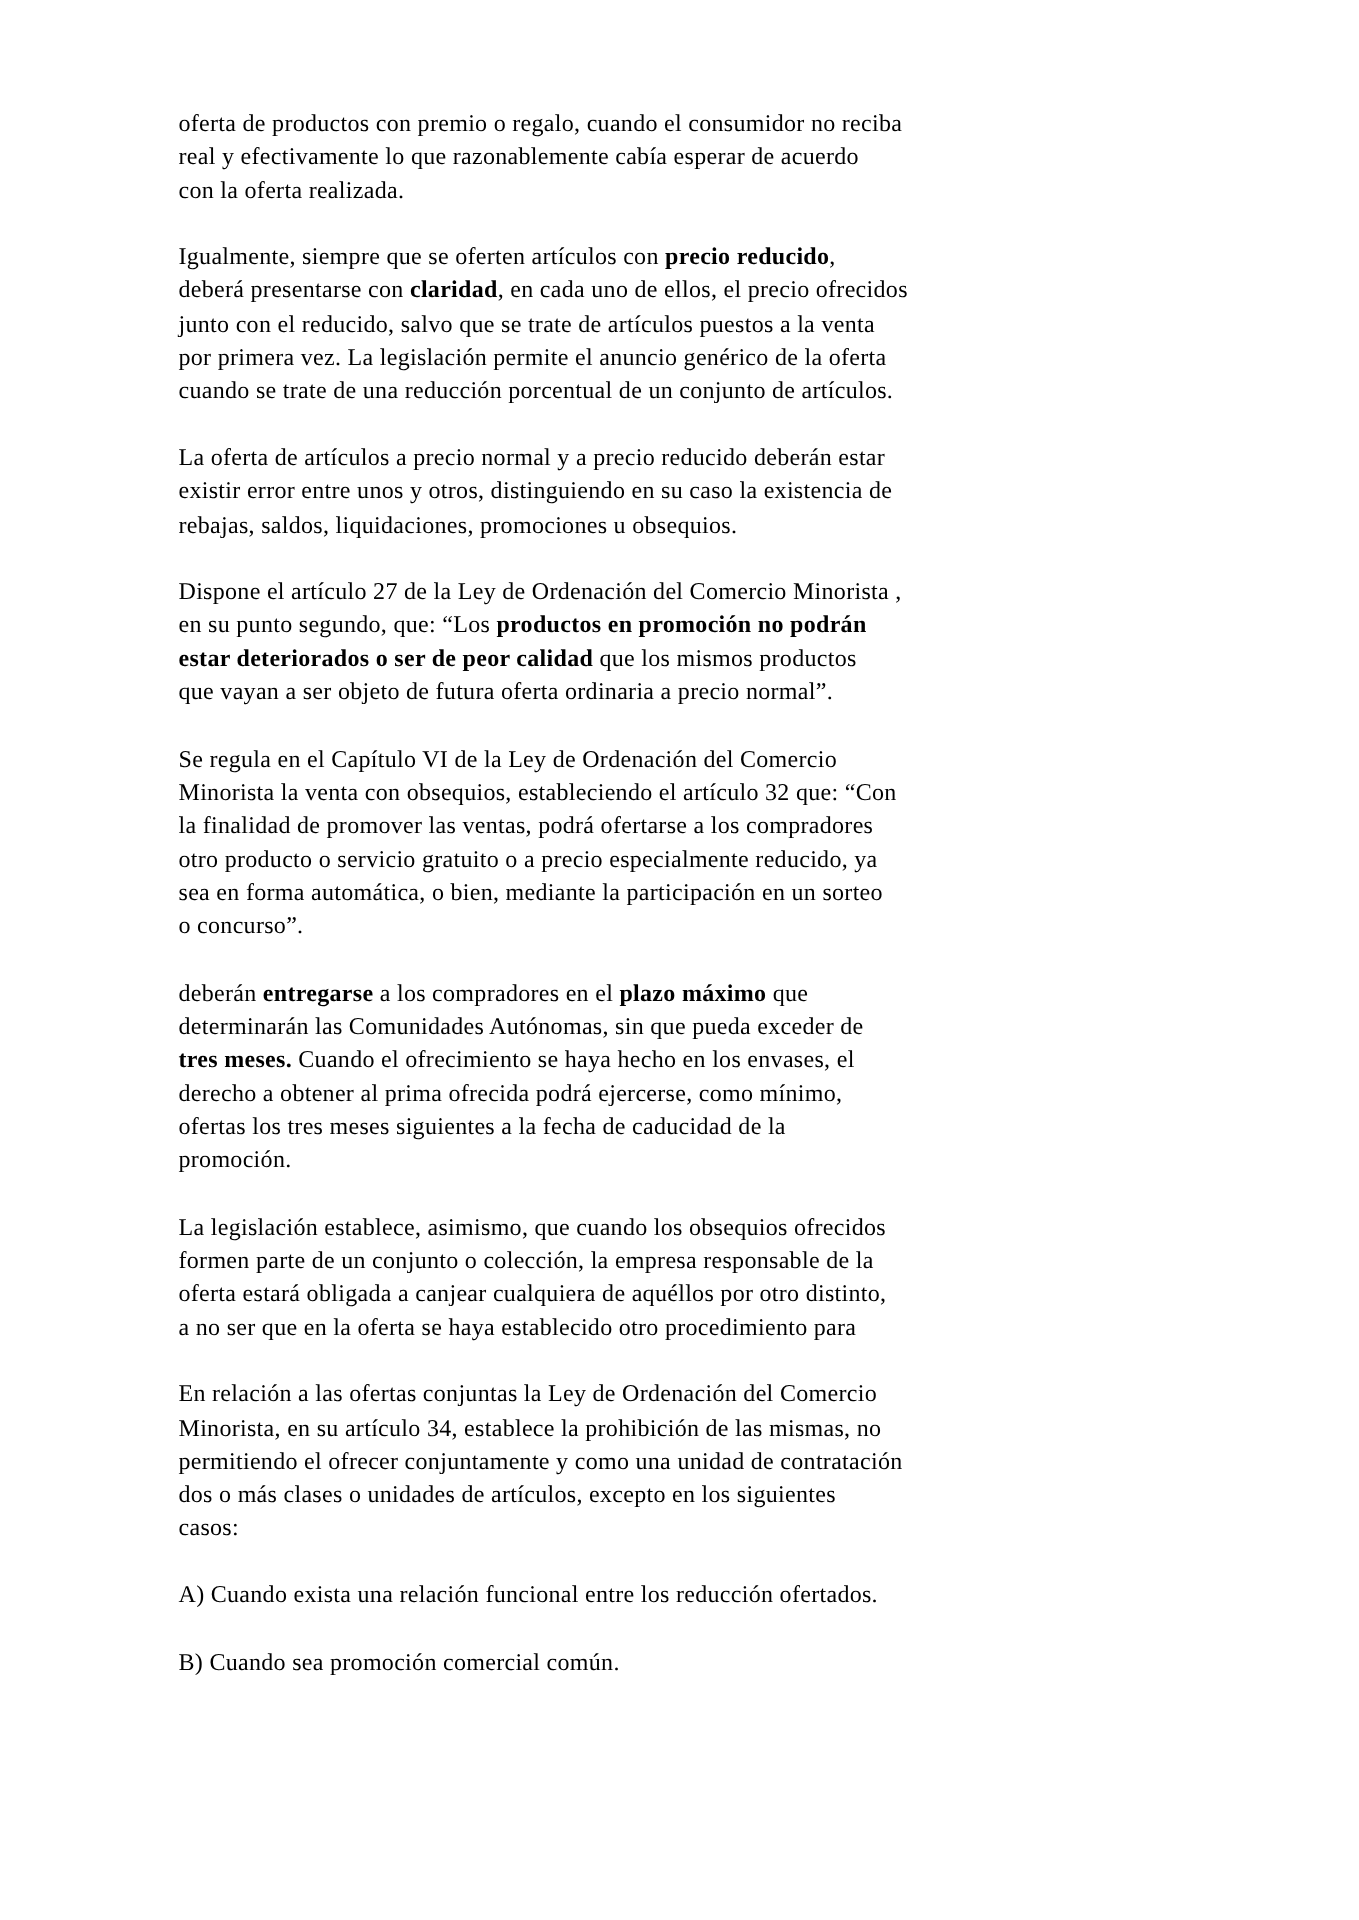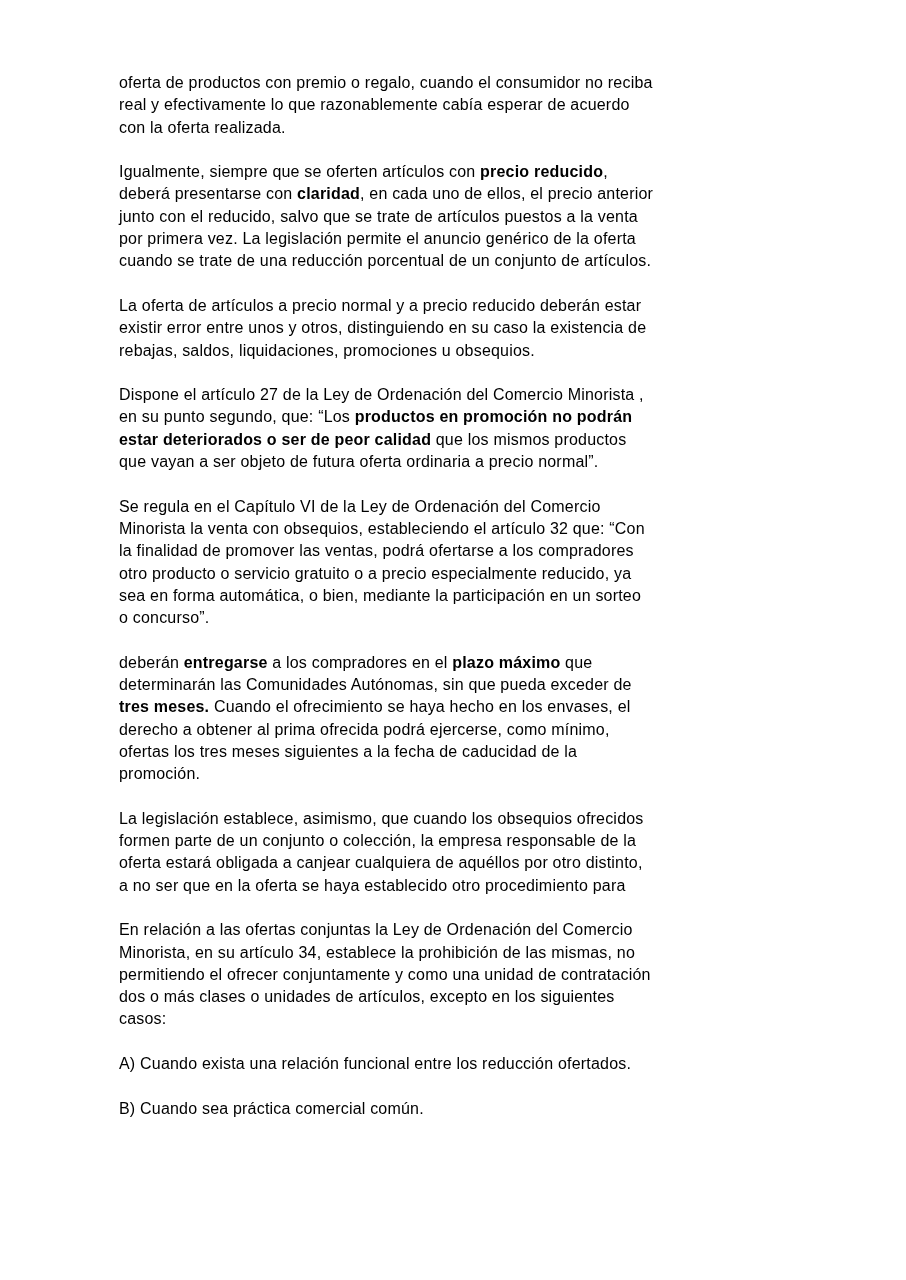--- a/index.html
+++ b/index.html
@@ -6,21 +6,21 @@
     margin: 0;
     padding: 0;
     background: #ffffff;
   }
   .page {
     position: relative;
     width: 906px;
     height: 1280px;
     background: #ffffff;
     overflow: hidden;
-    font-family: Liberation Sans, sans-serif;
+    font-family: Liberation Serif, serif;
     border-radius: 27px;
   }
   .content {
     position: absolute;
     left: 119px;
     top: 72px;
     width: 700px;
     color: #000000;
     font-size: 16px;
     line-height: 22.3px;
@@ -43,21 +43,21 @@
 
 <div class="page">
   <div class="content" id="doc-content" style="color: rgb(0, 0, 0);">
       <div class="paragraph">
         <div class="line"><span class="run">oferta de productos con premio o regalo, cuando el consumidor no reciba</span></div>
         <div class="line"><span class="run">real y efectivamente lo que razonablemente cabía esperar de acuerdo</span></div>
         <div class="line"><span class="run">con la oferta realizada.</span></div>
       </div>
       <div class="paragraph">
         <div class="line"><span class="run">Igualmente, siempre que se oferten artículos con </span><span class="run-bold">precio reducido</span><span class="run">,</span></div>
-        <div class="line"><span class="run">deberá presentarse con </span><span class="run-bold">claridad</span><span class="run">, en cada uno de ellos, el precio anterior</span></div>
+        <div class="line"><span class="run">deberá presentarse con </span><span class="run-bold">claridad</span><span class="run">, en cada uno de ellos, el precio ofrecidos</span></div>
         <div class="line"><span class="run">junto con el reducido, salvo que se trate de artículos puestos a la venta</span></div>
         <div class="line"><span class="run">por primera vez. La legislación permite el anuncio genérico de la oferta</span></div>
         <div class="line"><span class="run">cuando se trate de una reducción porcentual de un conjunto de artículos.</span></div>
       </div>
       <div class="paragraph">
         <div class="line"><span class="run">La oferta de artículos a precio normal y a precio reducido deberán estar</span></div>
         <div class="line"><span class="run">existir error entre unos y otros, distinguiendo en su caso la existencia de</span></div>
         <div class="line"><span class="run">rebajas, saldos, liquidaciones, promociones u obsequios.</span></div>
       </div>
       <div class="paragraph">
@@ -92,16 +92,16 @@
         <div class="line"><span class="run">En relación a las ofertas conjuntas la Ley de Ordenación del Comercio</span></div>
         <div class="line"><span class="run">Minorista, en su artículo 34, establece la prohibición de las mismas, no</span></div>
         <div class="line"><span class="run">permitiendo el ofrecer conjuntamente y como una unidad de contratación</span></div>
         <div class="line"><span class="run">dos o más clases o unidades de artículos, excepto en los siguientes</span></div>
         <div class="line"><span class="run">casos:</span></div>
       </div>
       <div class="paragraph">
         <div class="line"><span class="run">A) Cuando exista una relación funcional entre los reducción ofertados.</span></div>
       </div>
       <div class="paragraph">
-        <div class="line"><span class="run">B) Cuando sea práctica comercial común.</span></div>
+        <div class="line"><span class="run">B) Cuando sea promoción comercial común.</span></div>
       </div>
     </div>
 </div>
 
 </body></html>

